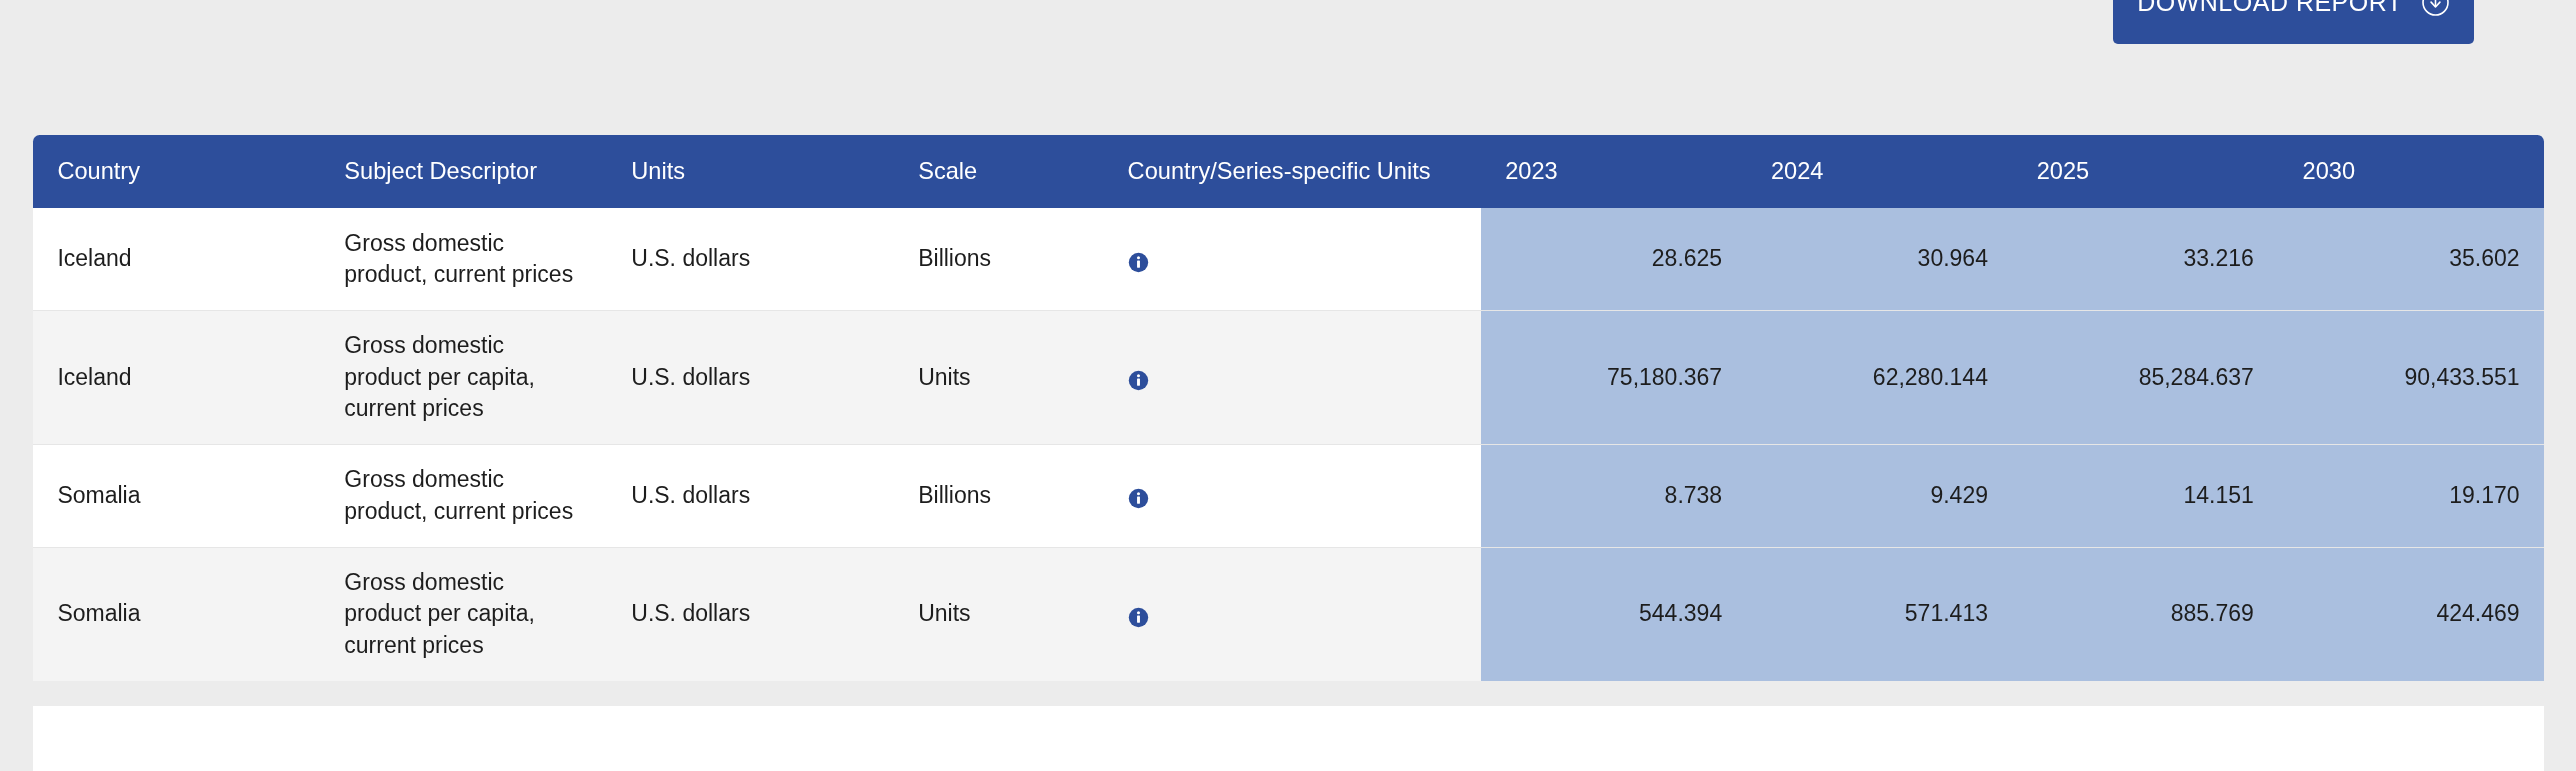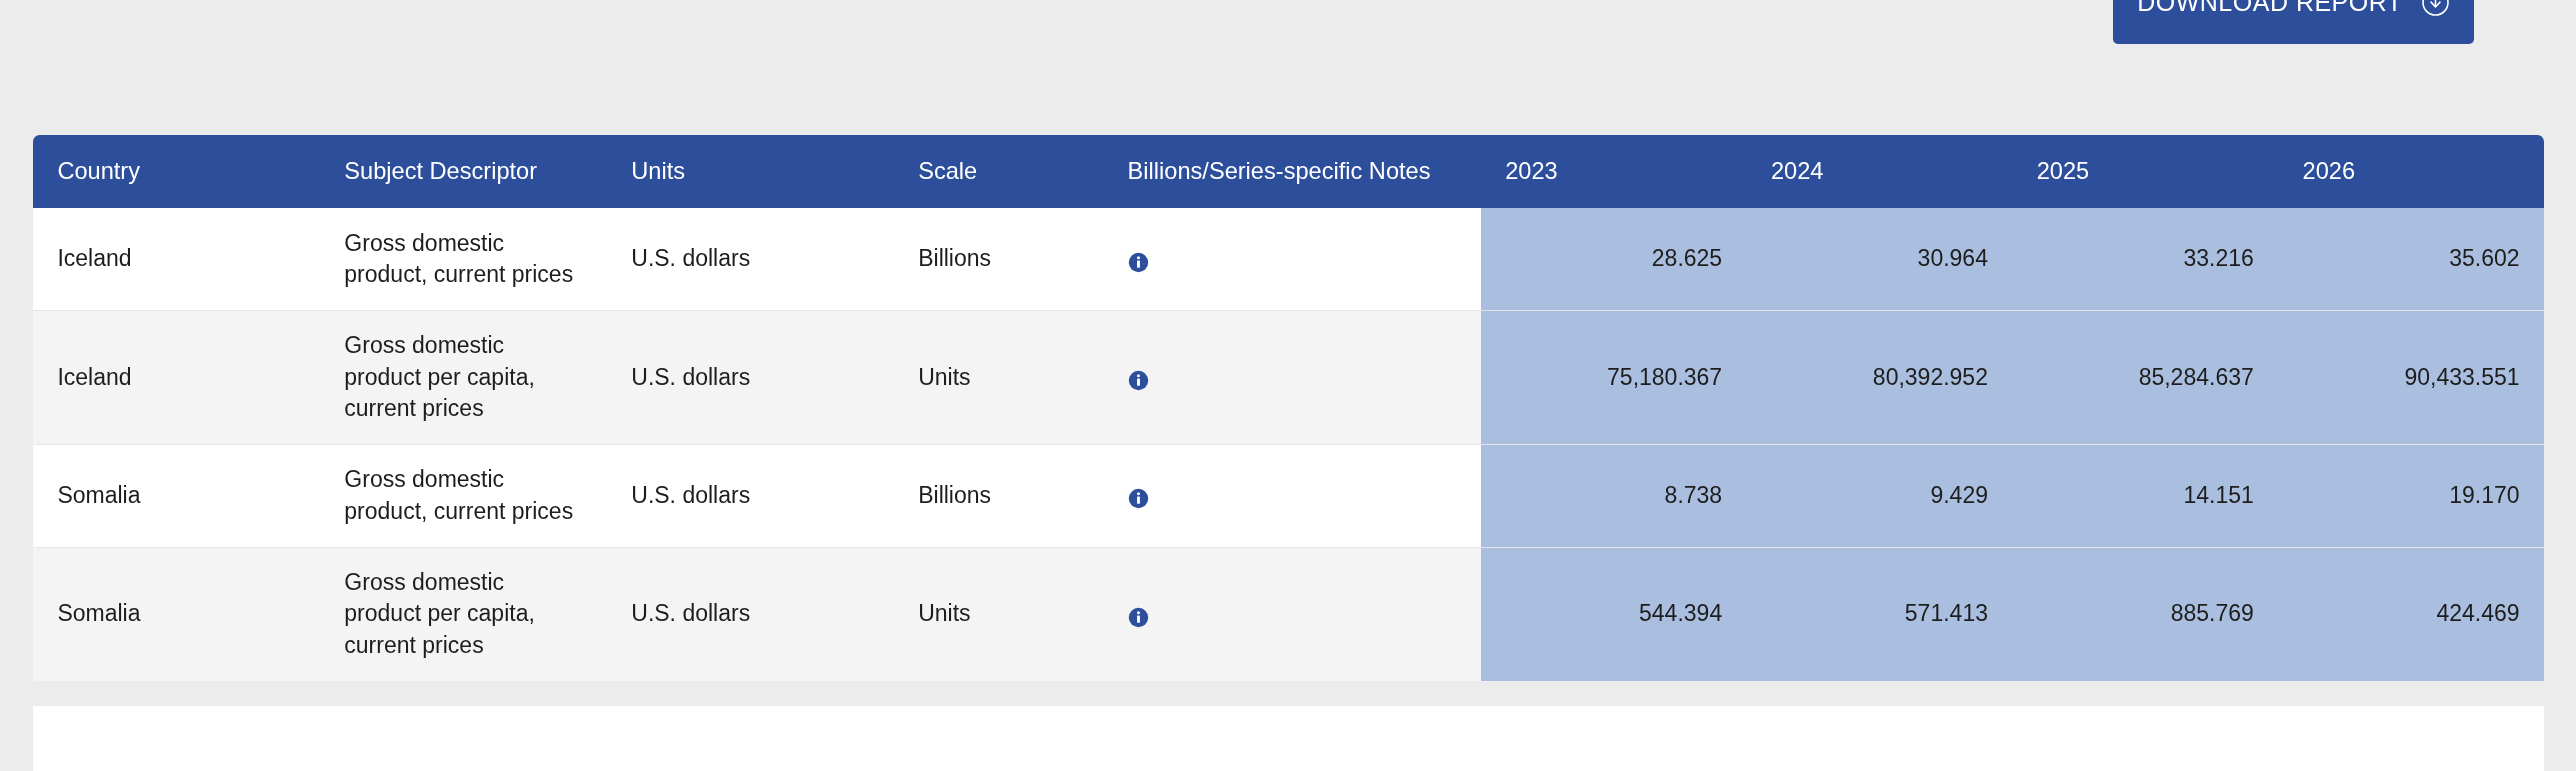--- a/index.html
+++ b/index.html
@@ -160,25 +160,25 @@
         <col class="c-year">
         <col class="c-year">
         <col class="c-year">
     </colgroup>
     <thead>
       <tr>
         <th>Country</th>
         <th>Subject Descriptor</th>
         <th>Units</th>
         <th>Scale</th>
-        <th>Billions/Series-specific Notes</th>
+        <th>Country/Series-specific Units</th>
         <th class="num">2023</th>
         <th class="num">2024</th>
         <th class="num">2025</th>
-        <th class="num">2026</th>
+        <th class="num">2030</th>
       </tr>
     </thead>
     <tbody>
 
       <tr class="odd">
         <td>Iceland</td>
         <td>Gross domestic product, current prices</td>
         <td>U.S. dollars</td>
         <td>Billions</td>
         <td class="notes">
@@ -204,21 +204,21 @@
         <td class="notes">
           <span class="info-icon">
             <svg viewBox="0 0 26 26" width="21" height="21" aria-hidden="true">
               <circle cx="13" cy="13" r="12" fill="#2d4e9b"></circle>
               <circle cx="13" cy="7.2" r="1.9" fill="#ffffff"></circle>
               <rect x="11.2" y="10.6" width="3.6" height="9" rx="0.6" fill="#ffffff"></rect>
             </svg>
           </span>
         </td>
         <td class="num">75,180.367</td>
-        <td class="num">80,392.952</td>
+        <td class="num">62,280.144</td>
         <td class="num">85,284.637</td>
         <td class="num">90,433.551</td>
       </tr>
 
       <tr class="odd">
         <td>Somalia</td>
         <td>Gross domestic product, current prices</td>
         <td>U.S. dollars</td>
         <td>Billions</td>
         <td class="notes">

